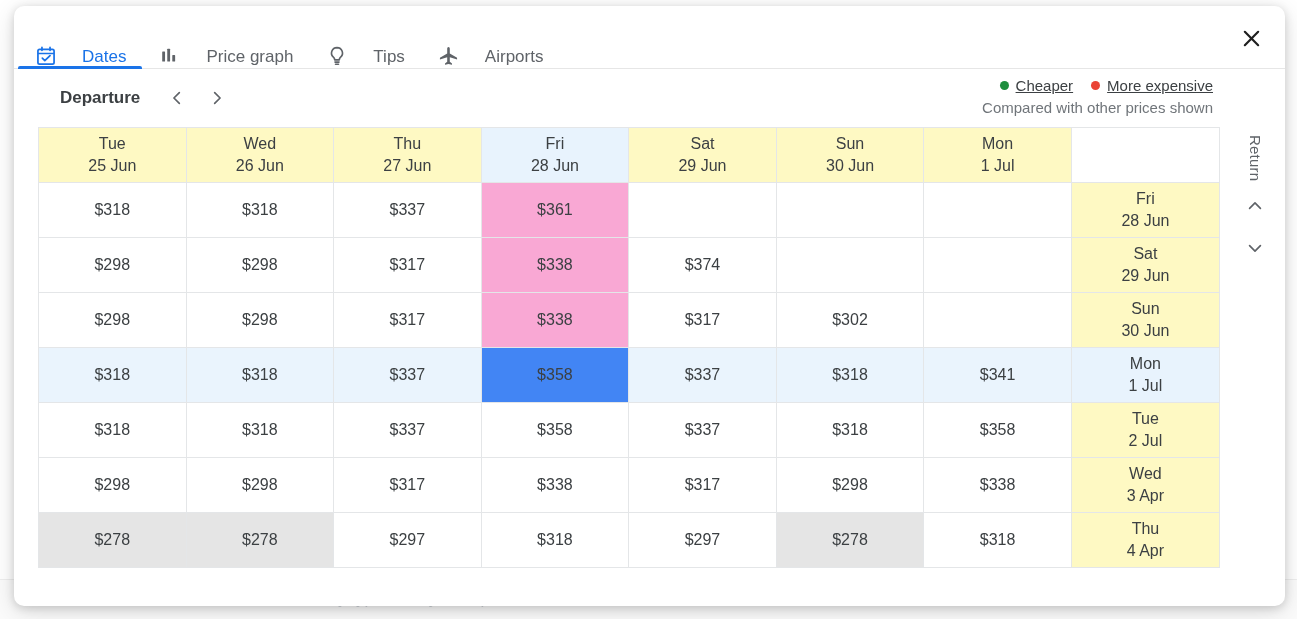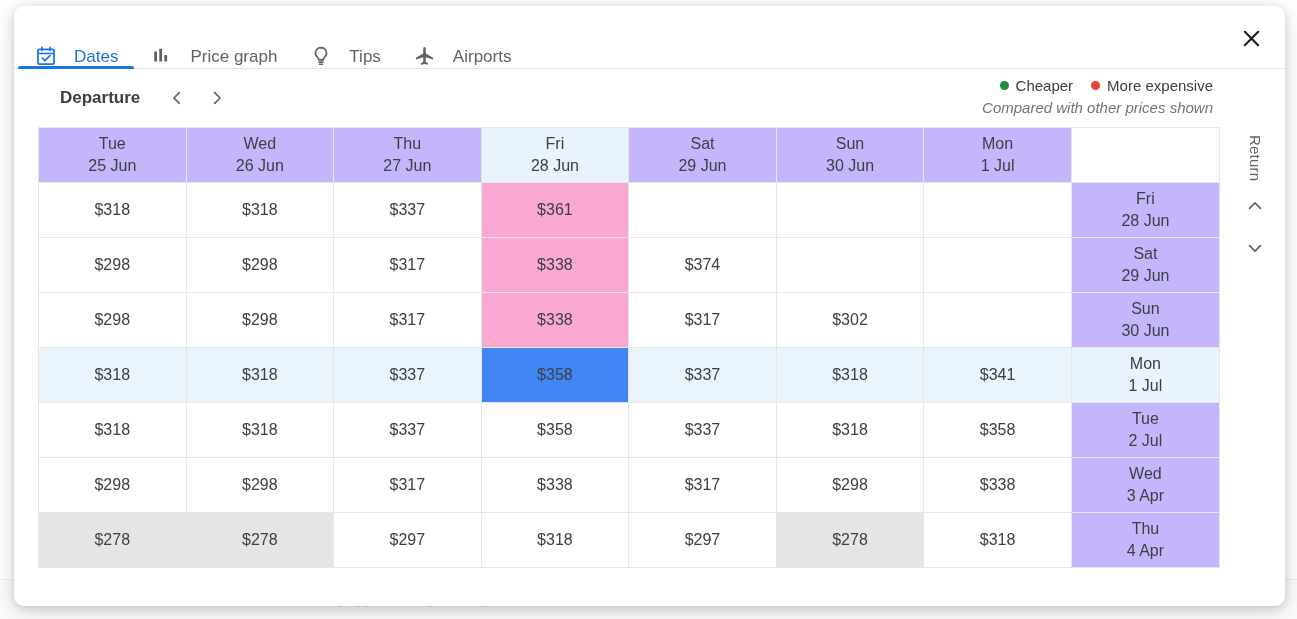--- a/index.html
+++ b/index.html
@@ -57,21 +57,21 @@
   
   .tabbar {
     position: relative;
     height: 63px;
     border-bottom: 1px solid #e6e6e6;
     display: flex;
     align-items: stretch;
     padding-left: 4px;
   }
   .tab {
-    display: flex; align-items: center; gap: 16px;
+    display: flex; align-items: center; gap: 24px;
     padding: 0 16px;
     cursor: pointer;
     position: relative;
     color: #5f6368;
     font-size: 17px;
     user-select: none;
     margin-top: 38px;
   }
   .tab .tab-label { line-height: 1; }
   .tab.active { color: #1a73e8; }
@@ -113,23 +113,23 @@
   }
   .legend {
     position: absolute;
     right: 72px; top: 8px;
     text-align: right;
   }
   .legend-row {
     display: flex; align-items: center; justify-content: flex-end; gap: 8px;
     font-size: 15px; color: #3c4043;
   }
-  .legend-item { display: flex; align-items: center; gap: 7px; margin-left: 10px; }
+  .legend-item { display: flex; align-items: center; gap: 7px; margin-left: 10px; text-decoration: underline; }
   .dot { width: 9px; height: 9px; border-radius: 50%; display: inline-block; }
-  .legend-note { margin-top: 5px; font-size: 15px; color: #70757a; font-style: italic; }
+  .legend-note { margin-top: 5px; font-size: 15px; color: #70757a; }
 
   
   .grid-wrap {
     position: absolute;
     left: 24px; top: 121px;
     width: 1190px;
   }
   table.fare-grid {
     border-collapse: collapse;
     table-layout: fixed;
@@ -142,21 +142,21 @@
     text-align: center;
     vertical-align: middle;
     font-weight: normal;
     color: #3c4043;
     padding: 0;
   }
   table.fare-grid col.dep { width: 147.5px; }
   table.fare-grid col.ret { width: 148px; }
 
   th.daycell, td.retcell {
-    background: #c4b5fd;
+    background: #fef9c3;
     line-height: 1.35;
     font-size: 16px;
     color: #3c4043;
   }
   th.daycell .d1, td.retcell .d1 { display:block; }
   th.daycell .d2, td.retcell .d2 { display:block; }
   th.corner { background: #ffffff; border-top-color: #e4e6e8; }
 
   td.price { background: #ffffff; cursor: pointer; }
   td.empty { background: #ffffff; }

